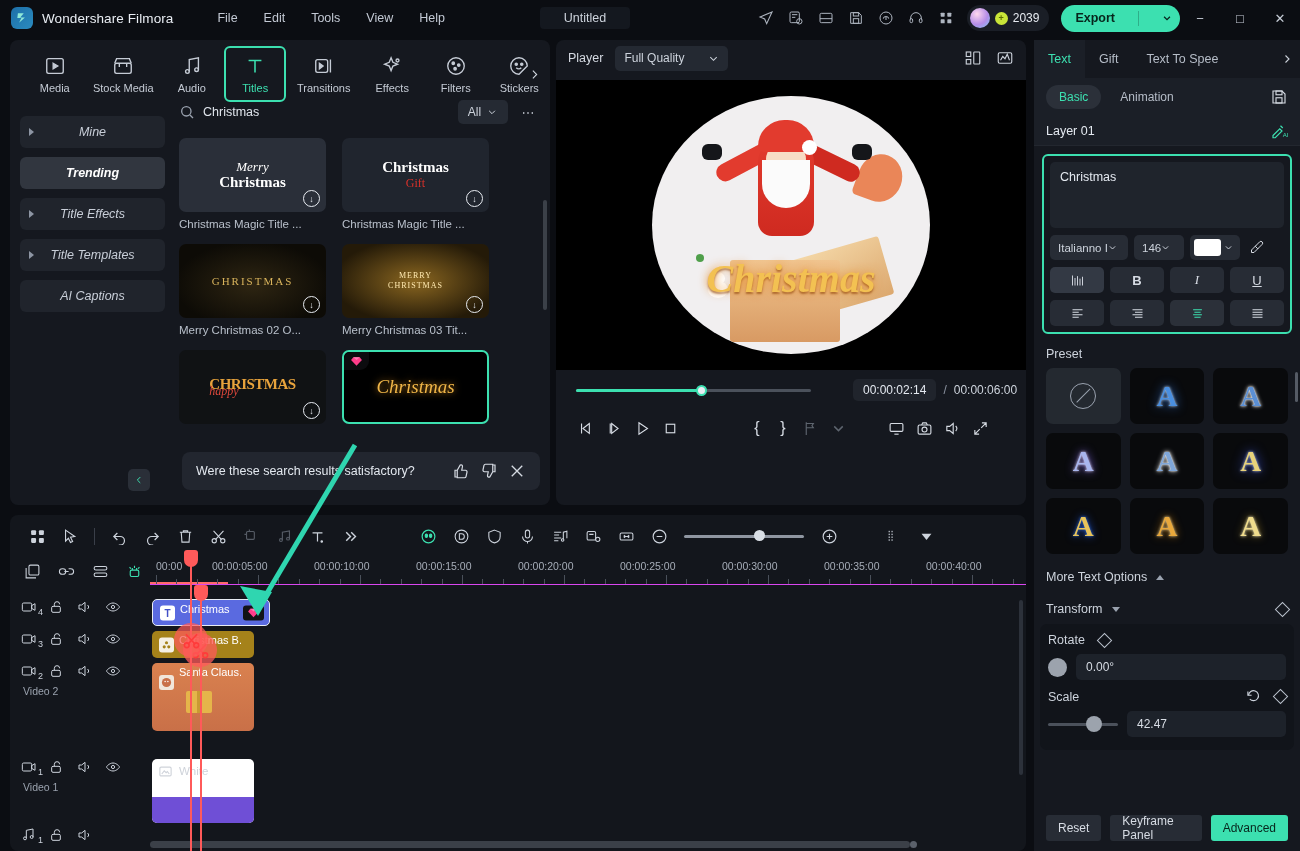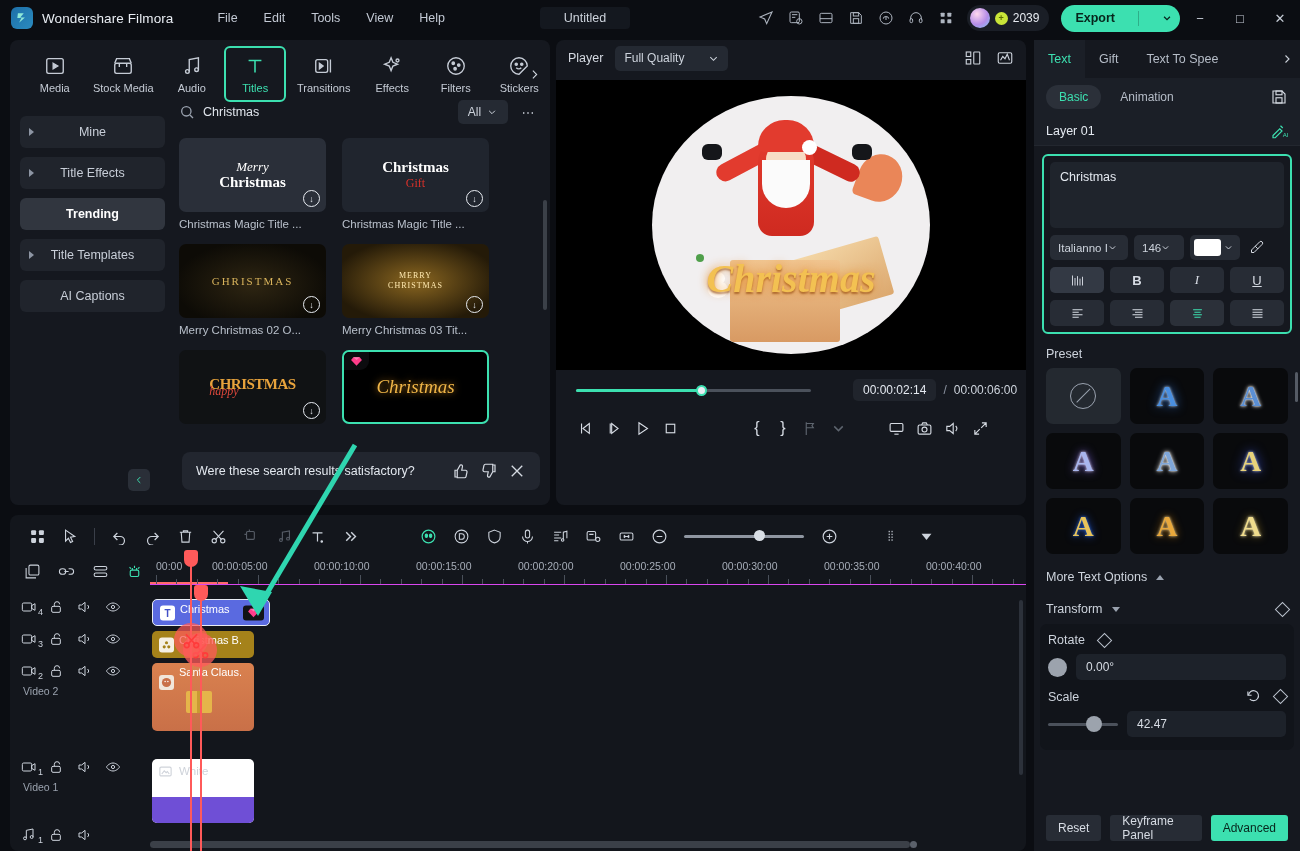--- a/index.html
+++ b/index.html
@@ -94,21 +94,21 @@
   }
   .nav-item {
     height: 32px; border-radius: 6px; background: #20242c;
     display: flex; align-items: center; margin-bottom: 9px; cursor: default;
     font-size: 12.5px; color: #c8ced8; position: relative;
   }
   .nav-item .tri {
     position: absolute; left: 9px; width: 0; height: 0;
     border-left: 5px solid #8d95a3; border-top: 4px solid transparent; border-bottom: 4px solid transparent;
   }
-  .nav-item .lbl { width: 100%; text-align: center; }
+  .nav-item .lbl { width: 100%; text-align: center; font-style: italic; }
   .nav-item.active { background: #31363f; color: #ffffff; font-weight: bold; }
   .collapse-btn {
     position: absolute; left: 118px; bottom: 14px; width: 22px; height: 22px;
     border-radius: 5px; background: #2a2f38; color: #3ce0b0;
     display: flex; align-items: center; justify-content: center; font-size: 11px; cursor: default;
   }
   .content { width: 375px; position: relative; }
   .searchrow {
     position: absolute; left: 0; top: -13px; width: 375px; height: 34px;
     display: flex; align-items: center; padding: 0 14px 0 4px;
@@ -630,26 +630,26 @@
           </svg>
       </div>
     </div>
 
     <div class="panel-body">
       <div class="sidenav">
         <div class="nav-item">
           <span class="tri"></span>
           <span class="lbl">Mine</span>
         </div>
+        <div class="nav-item active">
+          <span class="lbl">Trending</span>
+        </div>
         <div class="nav-item">
           <span class="tri"></span>
           <span class="lbl">Title Effects</span>
-        </div>
-        <div class="nav-item active">
-          <span class="lbl">Trending</span>
         </div>
         <div class="nav-item">
           <span class="tri"></span>
           <span class="lbl">Title Templates</span>
         </div>
         <div class="nav-item">
           <span class="lbl">AI Captions</span>
         </div>
         <div class="collapse-btn">
           <svg width="10" height="10" viewBox="0 0 24 24" fill="none" stroke="currentColor" stroke-width="2.4">

